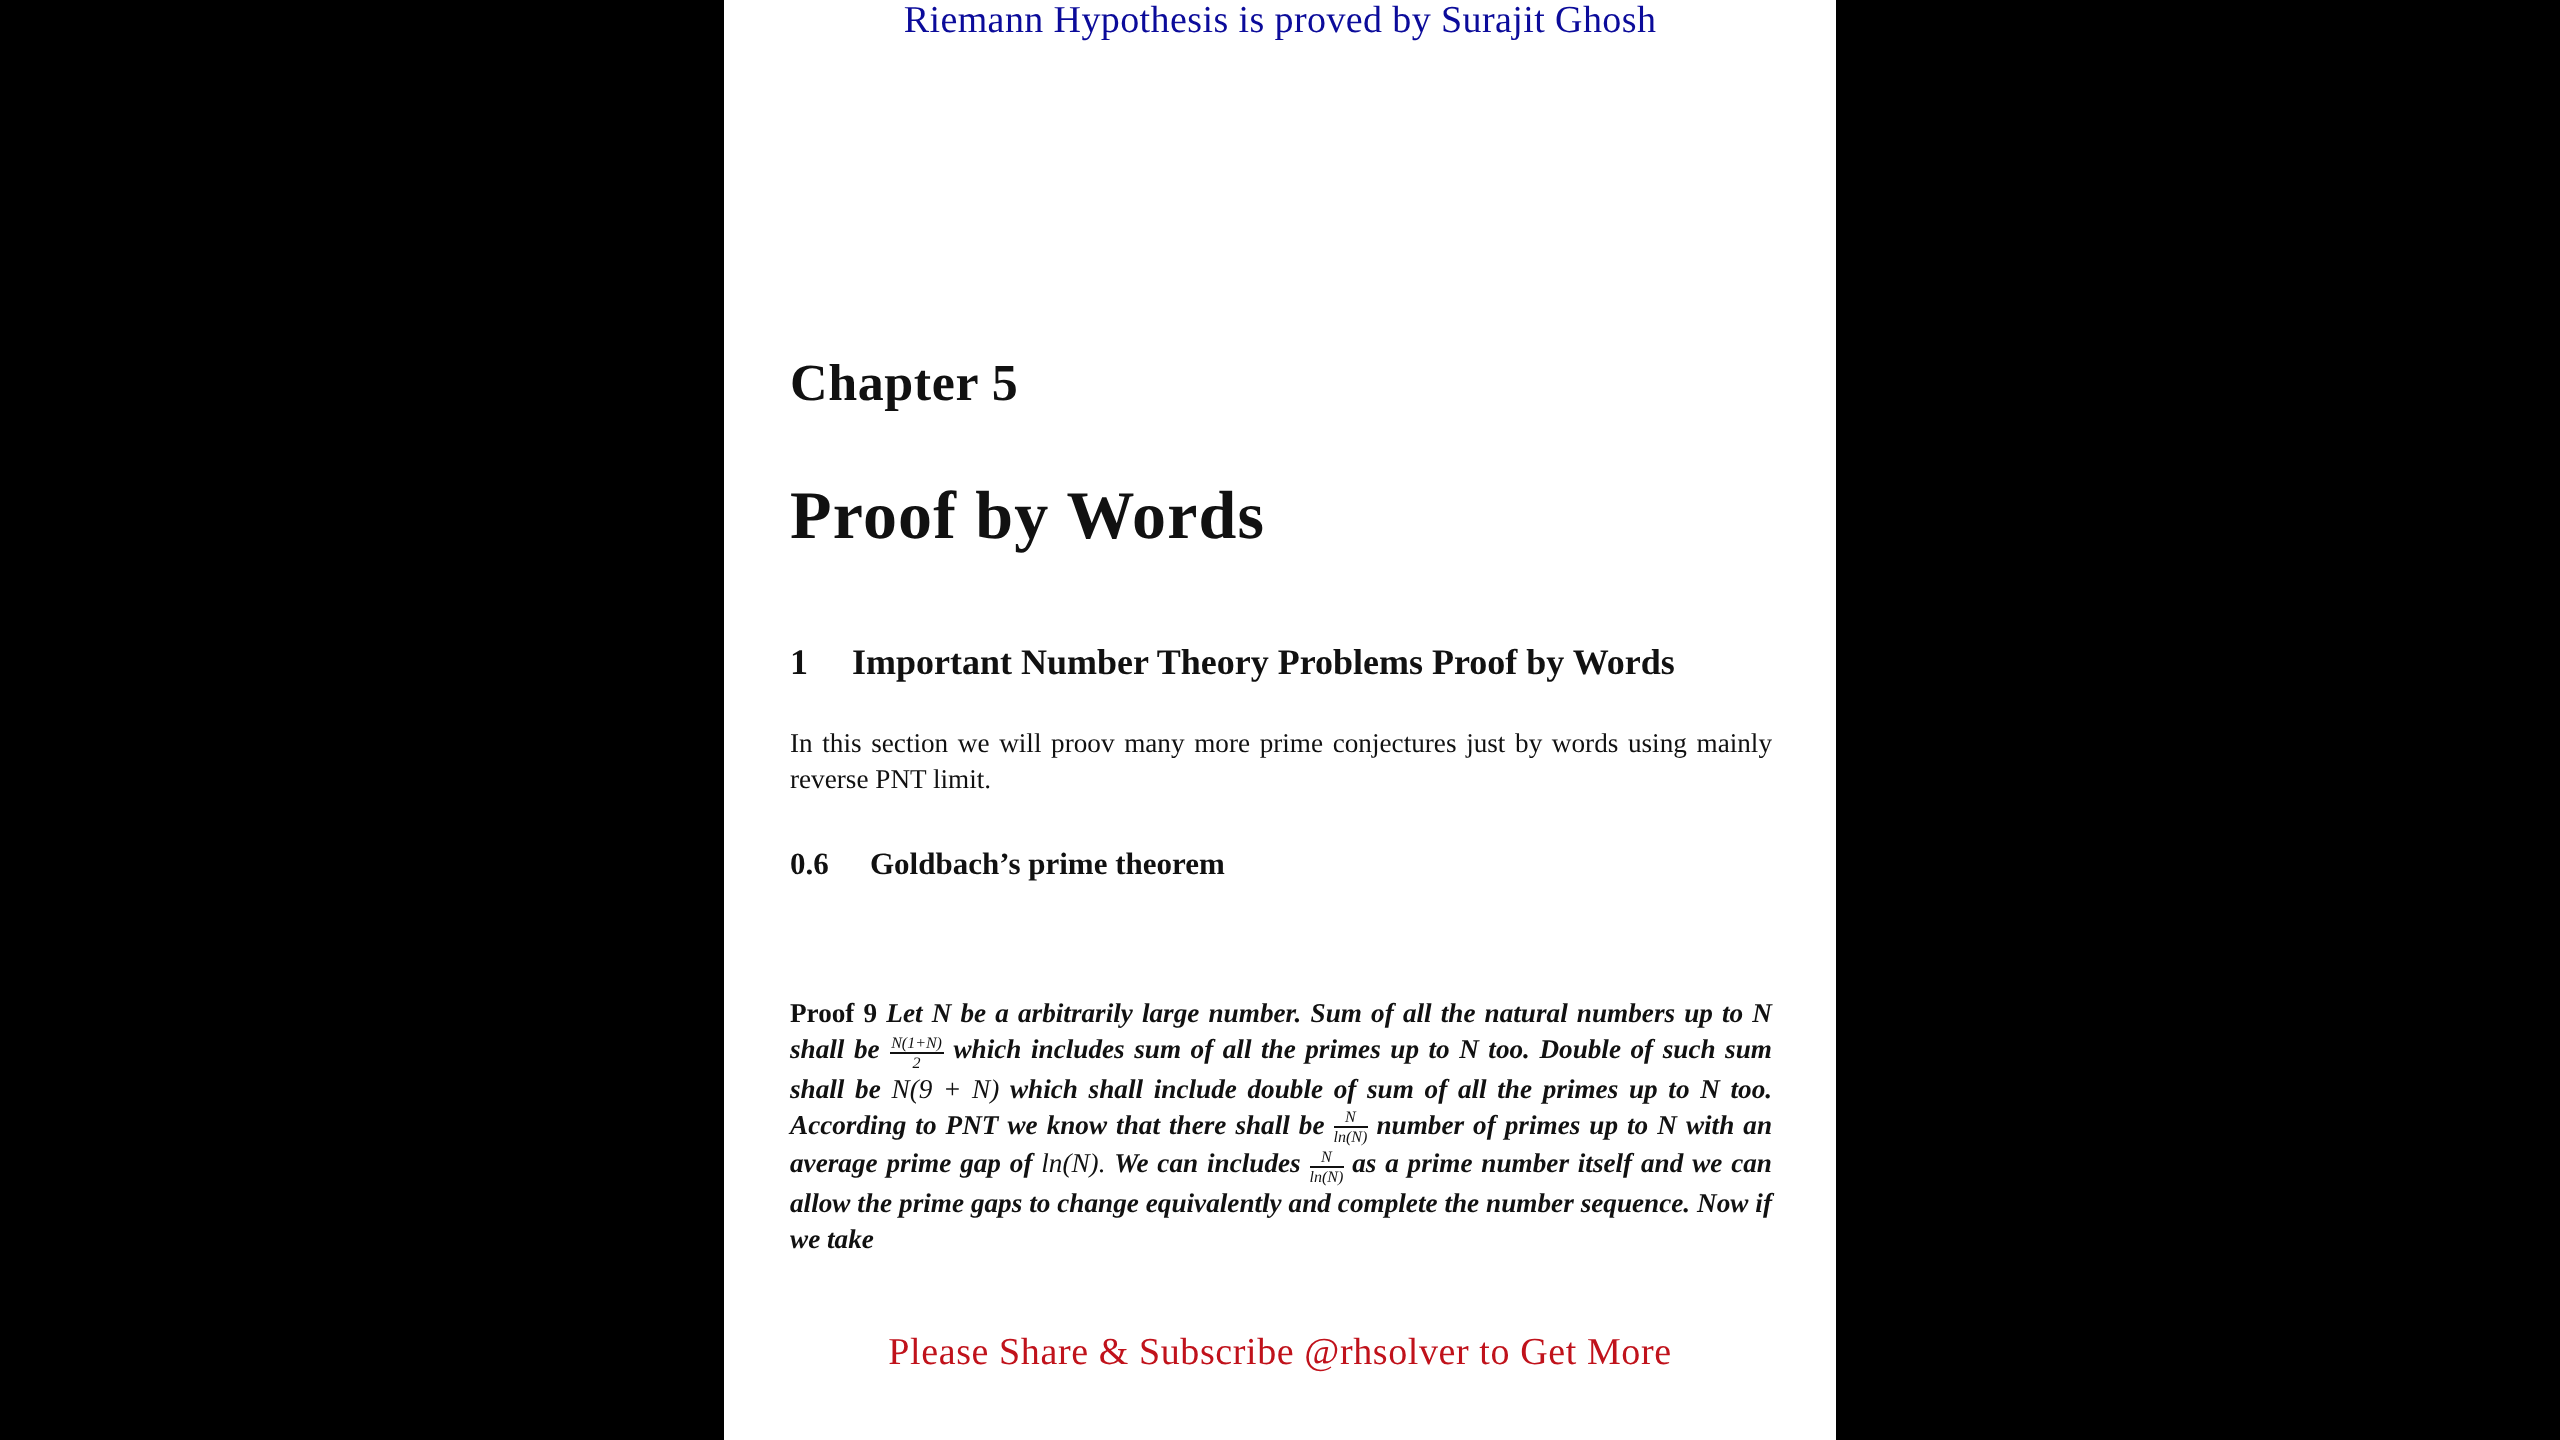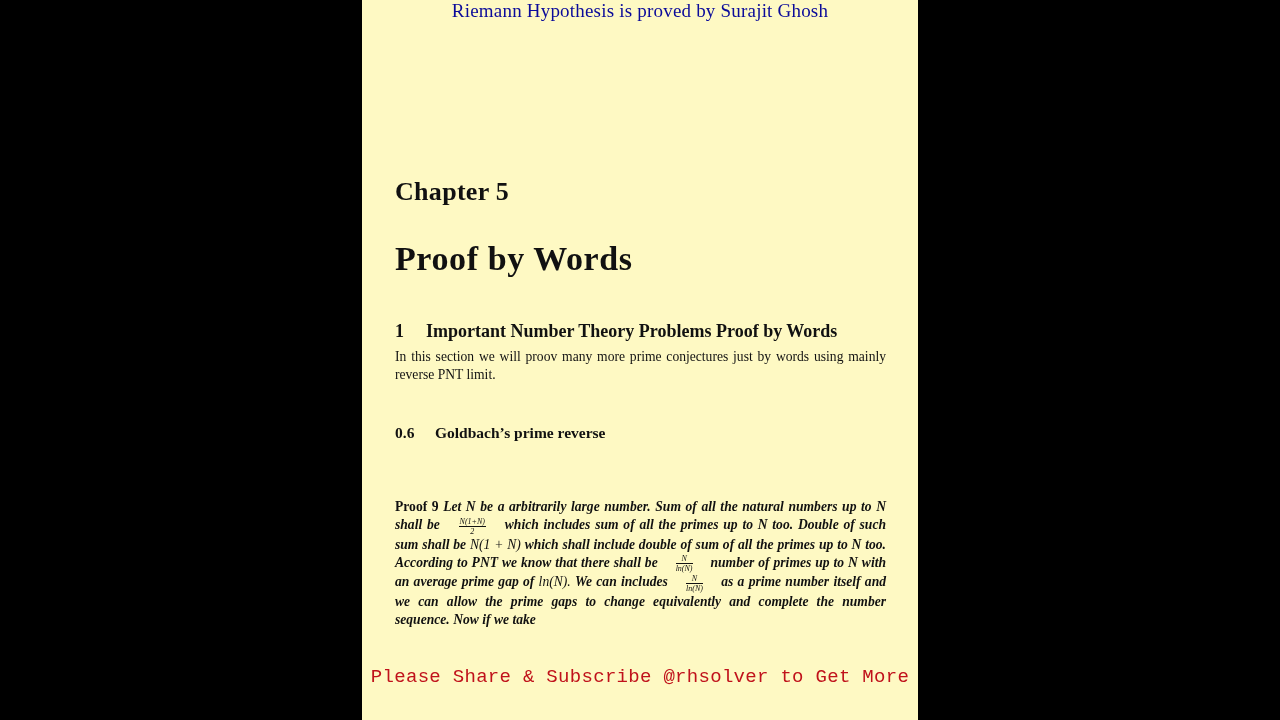--- a/index.html
+++ b/index.html
@@ -9,21 +9,21 @@
       height: 720px;
       background: #000000;
       overflow: hidden;
     }
     .page {
       position: absolute;
       left: 362px;
       top: 0;
       width: 556px;
       height: 720px;
-      background: #fef9c3;
+      background: #ffffff;
       font-family: "DejaVu Serif", "Liberation Serif", serif;
       color: #111111;
     }
     .banner-top {
       position: absolute;
       top: 0;
       left: 0;
       width: 556px;
       text-align: center;
       font-family: "Liberation Serif", serif;
@@ -62,21 +62,21 @@
     .section-heading .num { display: inline-block; width: 31px; }
     .para {
       position: absolute;
       left: 33px;
       width: 491px;
       font-family: "Liberation Serif", serif;
       font-size: 13.6px;
       line-height: 18.3px;
       text-align: justify;
     }
-    .intro { top: 348px; }
+    .intro { top: 363px; }
     .subsection-heading {
       position: absolute;
       left: 33px;
       top: 424px;
       font-family: "Liberation Serif", serif;
       font-weight: bold;
       font-size: 15.5px;
       white-space: nowrap;
     }
     .subsection-heading .num { display: inline-block; width: 40px; }
@@ -86,31 +86,31 @@
     .ital { font-style: italic; font-weight: bold; }
     .math { font-style: italic; font-weight: normal; }
     .frac {
       display: inline-block;
       vertical-align: middle;
       text-align: center;
       font-size: 8px;
       line-height: 9px;
       font-style: italic;
       font-weight: normal;
-      margin: 0 14px;
+      margin: 0 0;
     }
     .frac .numer { display: block; border-bottom: 0.8px solid #111; padding: 0 1px; }
     .frac .denom { display: block; }
     .banner-bottom {
       position: absolute;
       top: 665px;
       left: 0;
       width: 556px;
       text-align: center;
-      font-family: Liberation Mono, monospace;
+      font-family: Liberation Serif, serif;
       font-size: 19px;
       line-height: 24px;
       color: #c0121b;
       letter-spacing: 0.3px;
     }
   </style>
 </head>
 <body>
 
 <div class="page">
@@ -119,30 +119,30 @@
   <div class="chapter-label">Chapter 5</div>
   <div class="chapter-title">Proof by Words</div>
 
   <div class="section-heading">
     <span class="num">1</span><span>Important Number Theory Problems Proof by Words</span>
   </div>
 
   <div class="para intro">In this section we will proov many more prime conjectures just by words using mainly reverse PNT limit.</div>
 
   <div class="subsection-heading">
-    <span class="num">0.6</span><span>Goldbach’s prime reverse</span>
+    <span class="num">0.6</span><span>Goldbach’s prime theorem</span>
   </div>
 
 
   <div class="para proof">
     <span class="label-upright">Proof 9</span>
     <span class="ital">Let N be a arbitrarily large number. Sum of all the natural numbers up to N shall be</span>
     <span class="frac"><span class="numer">N(1+N)</span><span class="denom">2</span></span>
     <span class="ital">which includes sum of all the primes up to N too. Double of such sum shall be</span>
-    <span class="math">N(1 + N)</span>
+    <span class="math">N(9 + N)</span>
     <span class="ital">which shall include double of sum of all the primes up to N too. According to PNT we know that there shall be</span>
     <span class="frac"><span class="numer">N</span><span class="denom">ln(N)</span></span>
     <span class="ital">number of primes up to N with an average prime gap of</span>
     <span class="math">ln(N).</span>
     <span class="ital">We can includes</span>
     <span class="frac"><span class="numer">N</span><span class="denom">ln(N)</span></span>
     <span class="ital">as a prime number itself and we can allow the prime gaps to change equivalently and complete the number sequence. Now if we take</span>
   </div>
 
   <div class="banner-bottom">Please Share &amp; Subscribe @rhsolver to Get More</div>

